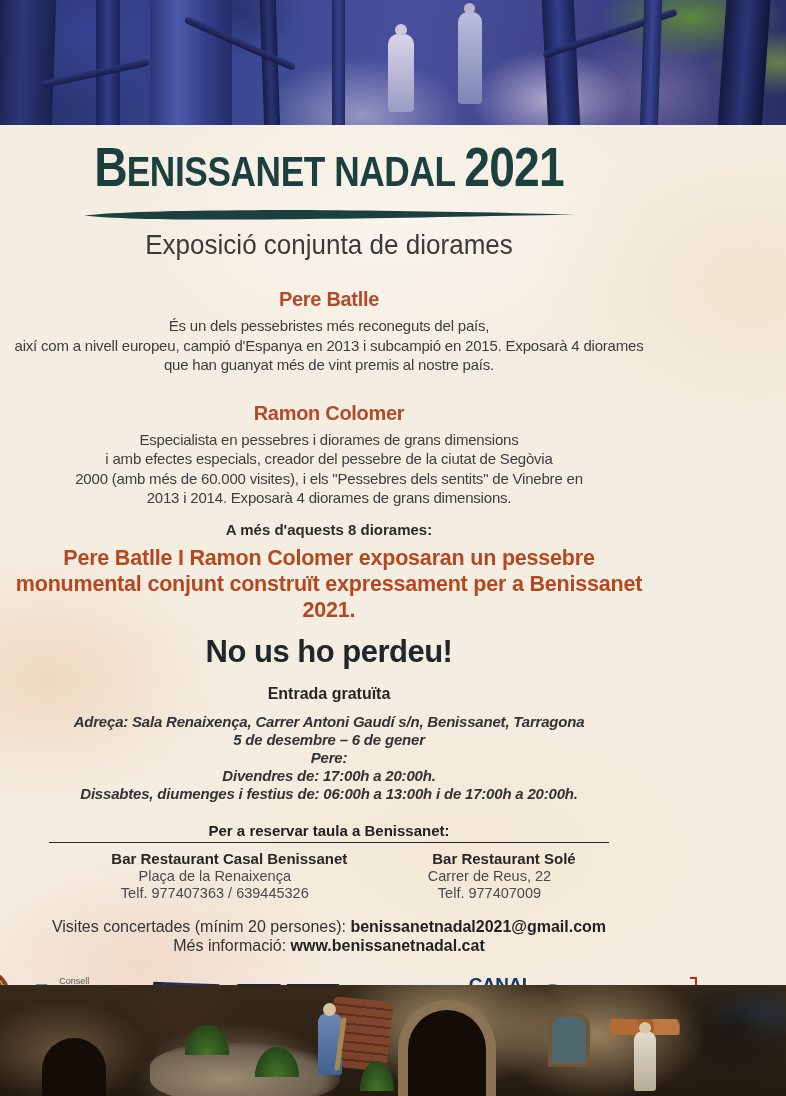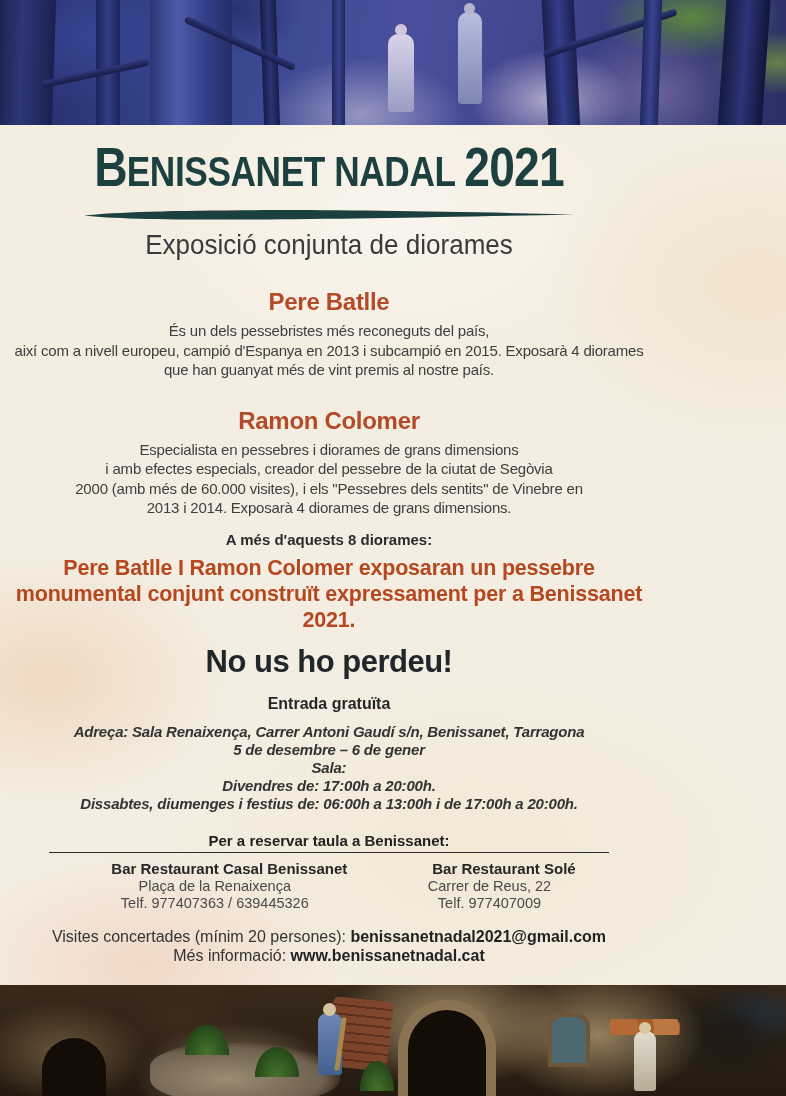--- a/index.html
+++ b/index.html
@@ -73,21 +73,21 @@
   .fig-white::before{ content:""; position:absolute; top:-9px; left:5px; width:12px; height:12px; border-radius:50%; background:#d9c7a4; }
   .pots{ position:absolute; left:610px; top:34px; width:70px; height:16px; background:radial-gradient(circle at 15% 60%, #b46a34 28%, transparent 32%), radial-gradient(circle at 45% 55%, #a85c2c 30%, transparent 34%), radial-gradient(circle at 78% 60%, #bd7740 26%, transparent 30%); }
 
   
   .content{ position:absolute; top:125px; left:0; width:658px; text-align:center; color:#3f3f3f; }
   .title-wrap{ margin-top:14px; transform:scaleX(0.84); transform-origin:50% 50%; white-space:nowrap; line-height:56px; }
   .title-initial, .title-year{ font-size:55px; font-weight:700; color:#1c3f3f; letter-spacing:-1px; }
   .title-rest{ font-size:42px; font-weight:700; color:#1c3f3f; text-transform:uppercase; letter-spacing:-0.5px; }
   .swoosh{ display:block; margin:0 auto; margin-top:0px; }
   .subtitle{ margin-top:7px; font-size:28px; font-weight:400; color:#3a3a3a; transform:scaleX(0.93); transform-origin:center; }
-  .h-orange{ margin-top:27px; font-size:24px; font-weight:700; color:#b34b28; letter-spacing:-0.3px; }
+  .h-orange{ margin-top:27px; font-size:20px; font-weight:700; color:#b34b28; letter-spacing:-0.3px; }
   .para{ margin-top:5px; font-size:15px; line-height:19.5px; color:#3e3e3e; letter-spacing:-0.2px; }
   .more{ margin-top:13px; font-size:15px; font-weight:700; color:#2b2b2b; }
   .monumental{ margin:7px auto 0; max-width:648px; font-size:21.5px; line-height:26px; font-weight:700; color:#b5481f; letter-spacing:-0.2px; }
   .dont-miss{ margin-top:11px; font-size:31px; font-weight:700; color:#20262a; letter-spacing:-0.5px; }
   .entrada{ margin-top:15px; font-size:16px; font-weight:700; color:#262626; }
   .info{ margin-top:10px; font-size:15px; line-height:18px; font-style:italic; font-weight:600; color:#333; letter-spacing:-0.2px;text-align:center; }
   .reserve-h{ margin-top:19px; font-size:15px; font-weight:700; color:#222; }
   .reserve-line{ width:560px; height:0; border-top:1.5px solid #2a2a2a; margin:3px auto 0; }
   .columns{ margin-top:7px; display:flex; justify-content:center; gap:56px; }
   .col{ text-align:center; }
@@ -182,21 +182,21 @@
 
     <div class="monumental">Pere Batlle I Ramon Colomer exposaran un pessebre monumental conjunt construït expressament per a Benissanet 2021.</div>
 
     <div class="dont-miss">No us ho perdeu!</div>
 
     <div class="entrada">Entrada gratuïta</div>
 
     <div class="info">
       <div>Adreça: Sala Renaixença, Carrer Antoni Gaudí s/n, Benissanet, Tarragona</div>
       <div>5 de desembre – 6 de gener</div>
-      <div>Sala:</div>
+      <div>Pere:</div>
       <div>Divendres de: 17:00h a 20:00h.</div>
       <div>Dissabtes, diumenges i festius de: 06:00h a 13:00h i de 17:00h a 20:00h.</div>
     </div>
 
     <div class="reserve-h">Per a reservar taula a Benissanet:</div>
     <div class="reserve-line"></div>
 
     <div class="columns">
       <div class="col">
         <div class="name">Bar Restaurant Casal Benissanet</div>

